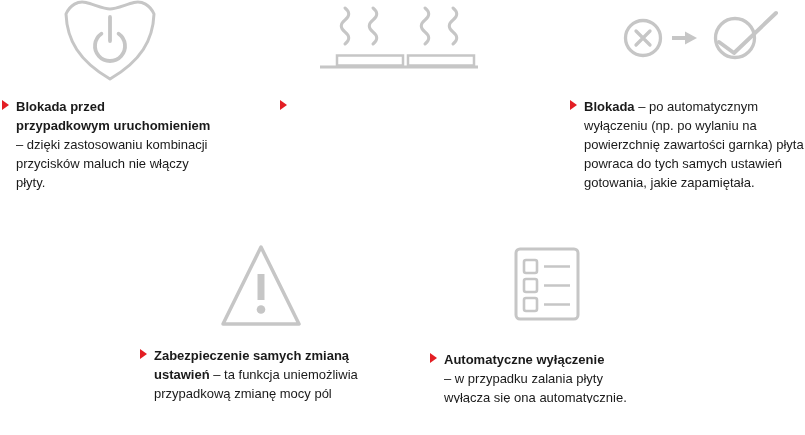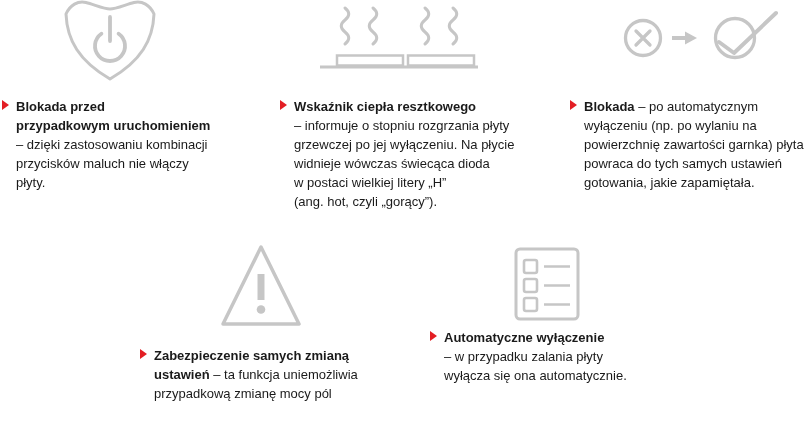--- a/index.html
+++ b/index.html
@@ -38,21 +38,21 @@
   .ftext{
     font-size:13px;
     line-height:19px;
     white-space:pre-line;
   }
   .ftext b{font-weight:700;}
   .f1{left:2px;top:97px;width:232px;}
   .f2{left:280px;top:97px;width:266px;}
   .f3{left:570px;top:97px;width:246px;}
   .f4{left:140px;top:346px;width:262px;}
-  .f5{left:430px;top:328px;width:252px;}
+  .f5{left:430px;top:350px;width:252px;}
   .i-shield{left:64px;top:0px;}
   .i-heat{left:318px;top:5px;}
   .i-restart{left:622px;top:8px;}
   .i-warning{left:219px;top:243px;}
   .i-checklist{left:514px;top:247px;}
 </style>
 </head>
 <body>
 
 <div class="canvas">
@@ -110,26 +110,20 @@
     <span class="bullet"></span>
     <div class="ftext"><b>Blokada przed
 przypadkowym uruchomieniem</b><span>
 – dzięki zastosowaniu kombinacji
 przycisków maluch nie włączy
 płyty.</span></div>
   </div>
 
   <div class="feature f2">
     <span class="bullet"></span>
-    <div class="ftext"><b>Wskaźnik ciepła resztkowego</b><span>
-– informuje o stopniu rozgrzania płyty
-grzewczej po jej wyłączeniu. Na płycie
-widnieje wówczas świecąca dioda
-w postaci wielkiej litery „H”
-(ang. hot, czyli „gorący”).</span></div>
   </div>
 
   <div class="feature f3">
     <span class="bullet"></span>
     <div class="ftext"><b>Blokada</b><span> – po automatycznym
 wyłączeniu (np. po wylaniu na
 powierzchnię zawartości garnka) płyta
 powraca do tych samych ustawień
 gotowania, jakie zapamiętała.</span></div>
   </div>

